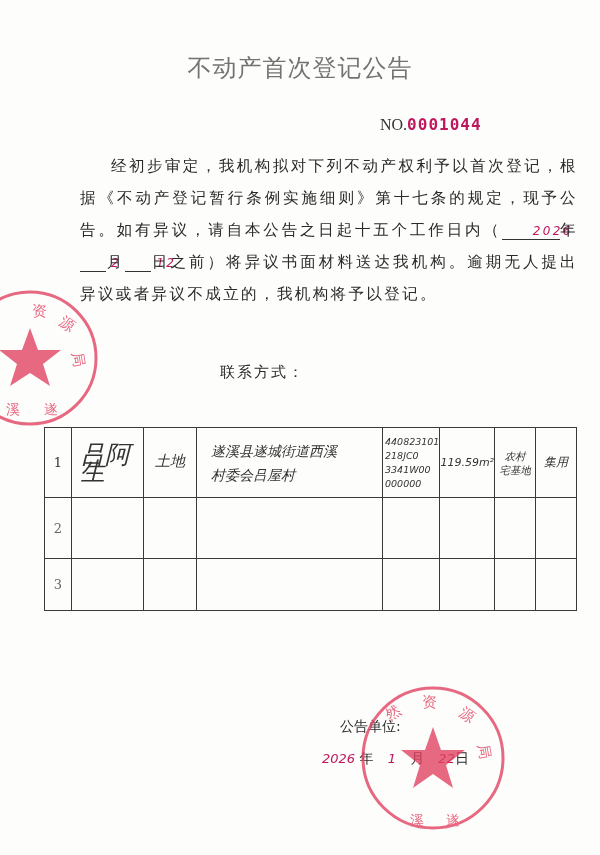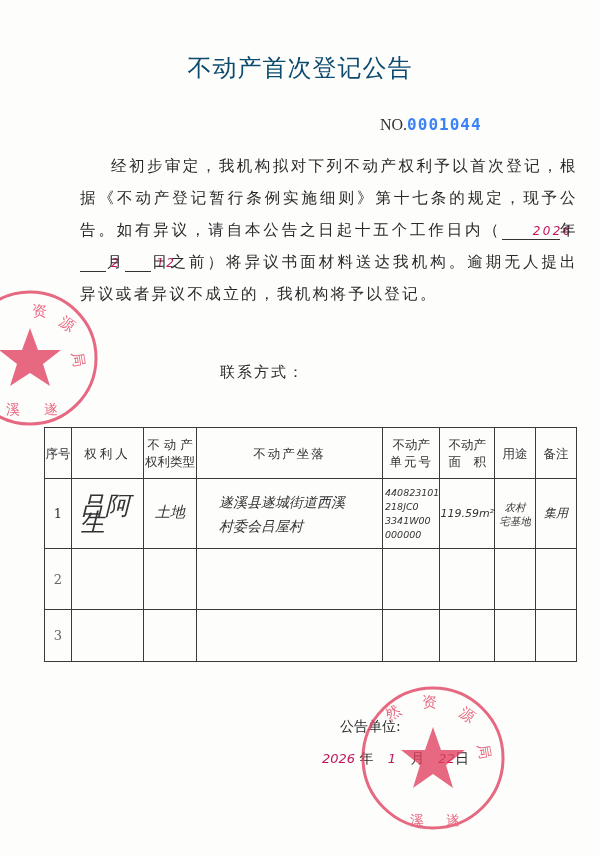--- a/index.html
+++ b/index.html
@@ -1,22 +1,22 @@
 <!DOCTYPE html>
 <html><head>
 <meta charset="utf-8">
 <style>
   html, body { margin:0; padding:0; }
   body { width:600px; height:855px; background:#fdfdfc; position:relative; overflow:hidden;
          font-family:"DejaVu Serif","Liberation Serif",serif; color:#2a2a2a; }
   .abs { position:absolute; }
   .title { left:0; width:600px; top:52px; text-align:center; font-family:"DejaVu Sans","Liberation Sans",sans-serif;
-           font-size:24px; color:#0c4a6e; letter-spacing:1px; }
+           font-size:24px; color:#737373; letter-spacing:1px; }
   .docno { left:380px; top:115px; font-size:16px; font-family:"Liberation Serif","DejaVu Serif",serif; color:#333; }
-  .docno .num { color:#3b82f6; font-family:"DejaVu Sans Mono","Liberation Mono",monospace; font-weight:bold; font-size:16px; letter-spacing:1px; }
+  .docno .num { color:#be185d; font-family:"DejaVu Sans Mono","Liberation Mono",monospace; font-weight:bold; font-size:16px; letter-spacing:1px; }
   .para { left:80px; width:498px; top:150px; font-size:15.5px; line-height:32px; letter-spacing:2.4px; text-align:justify; }
   .hw { font-family:"DejaVu Sans","Liberation Sans",sans-serif; font-style:italic; color:#be185d; font-size:12px; }
   .uline { display:inline-block; border-bottom:1px solid #333; text-align:center; line-height:16px; }
   .addr-label, .contact-label { font-size:15px; letter-spacing:2px; }
   .addr-row { left:123px; top:331px; width:445px; display:flex; align-items:flex-end; }
   .contact-row { left:220px; top:363px; width:348px; display:flex; align-items:flex-end; }
   .fill { flex:1; border-bottom:1px solid #333; font-size:15px; padding-left:6px; letter-spacing:2px; }
   .fill.mono { font-family:"DejaVu Sans Mono","Liberation Mono",monospace; letter-spacing:1px; font-size:14px; }
   table.reg { position:absolute; left:44px; top:427px; border-collapse:collapse; table-layout:fixed; }
   table.reg td, table.reg th { border:1px solid #3a3a3a; padding:0; text-align:center; vertical-align:middle;
@@ -52,44 +52,25 @@
     <col style="width:27px">
       <col style="width:72px">
       <col style="width:53px">
       <col style="width:186px">
     <col style="width:54px">
       <col style="width:53px">
       <col style="width:41px">
       <col style="width:41px">
   </colgroup>
   <tbody>
-      <tr style="height:51px">
-    <th>序号</th>
-    <th><span style="letter-spacing:3px;">权利人</span></th>
-    <th>
-          <div>不 动 产</div>
-          <div>权利类型</div>
-        </th>
-    <th><span style="letter-spacing:2px;">不动产坐落</span></th>
-    <th>
-          <div>不动产</div>
-          <div style="letter-spacing:2px;">单元号</div>
-        </th>
-    <th>
-          <div>不动产</div>
-          <div>面　积</div>
-        </th>
-    <th>用途</th>
-    <th>备注</th>
-  </tr>
   <tr style="height:70px">
     <td>1</td>
     <td class="cellhw" style="font-size:25px;text-align:left;padding-left:8px;">吕阿生</td>
     <td class="cellhw" style="font-size:15px;font-family:Liberation Mono, monospace;">土地</td>
-    <td class="cellhw" style="font-size:14px;text-align:left;padding-left:22px;line-height:24px;">
+    <td class="cellhw" style="font-size:14px;text-align:left;padding-left:14px;line-height:24px;">
           <div>遂溪县遂城街道西溪</div>
           <div>村委会吕屋村</div>
         </td>
     <td class="cellhw" style="font-size:9.5px;line-height:14px;text-align:left;padding-left:2px;">
           <div>440823101</div>
           <div>218JC0</div>
           <div>3341W00</div>
           <div>000000</div>
         </td>
     <td class="cellhw" style="font-size:11px;">119.59m²</td>

